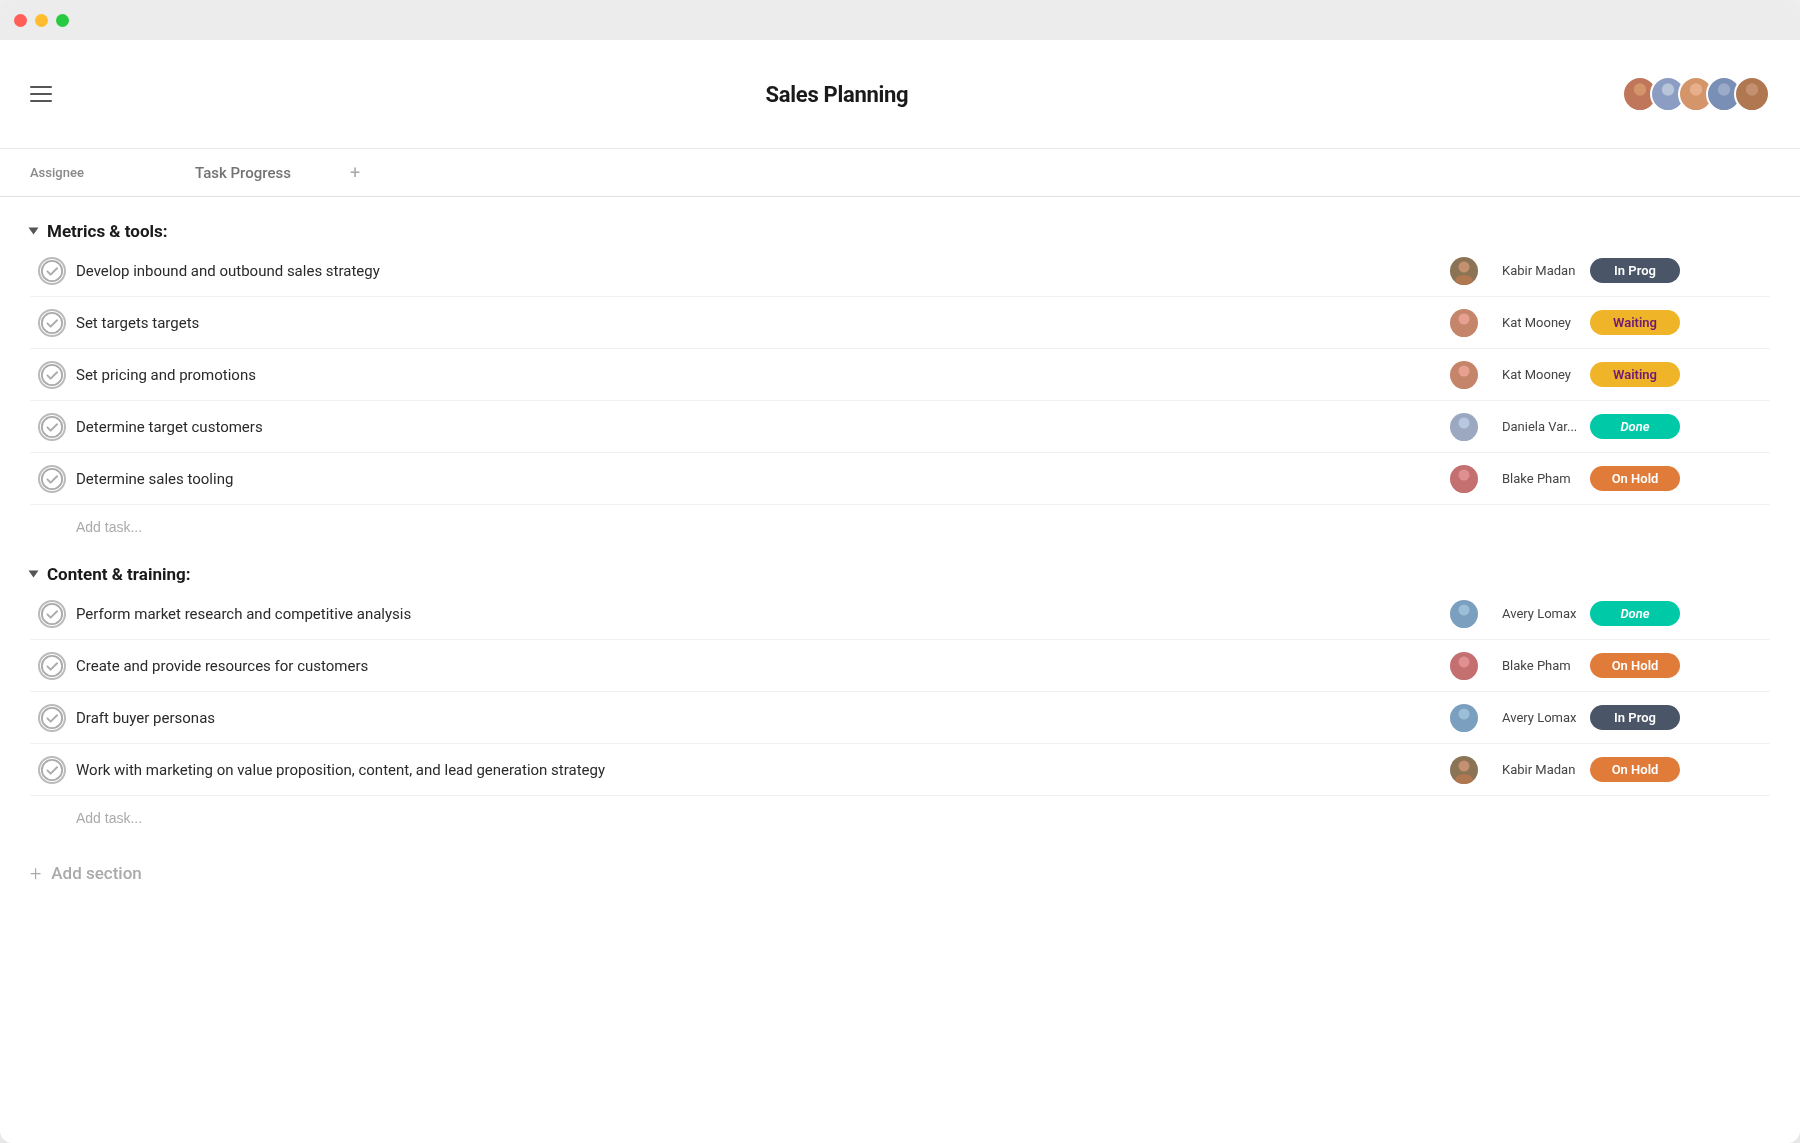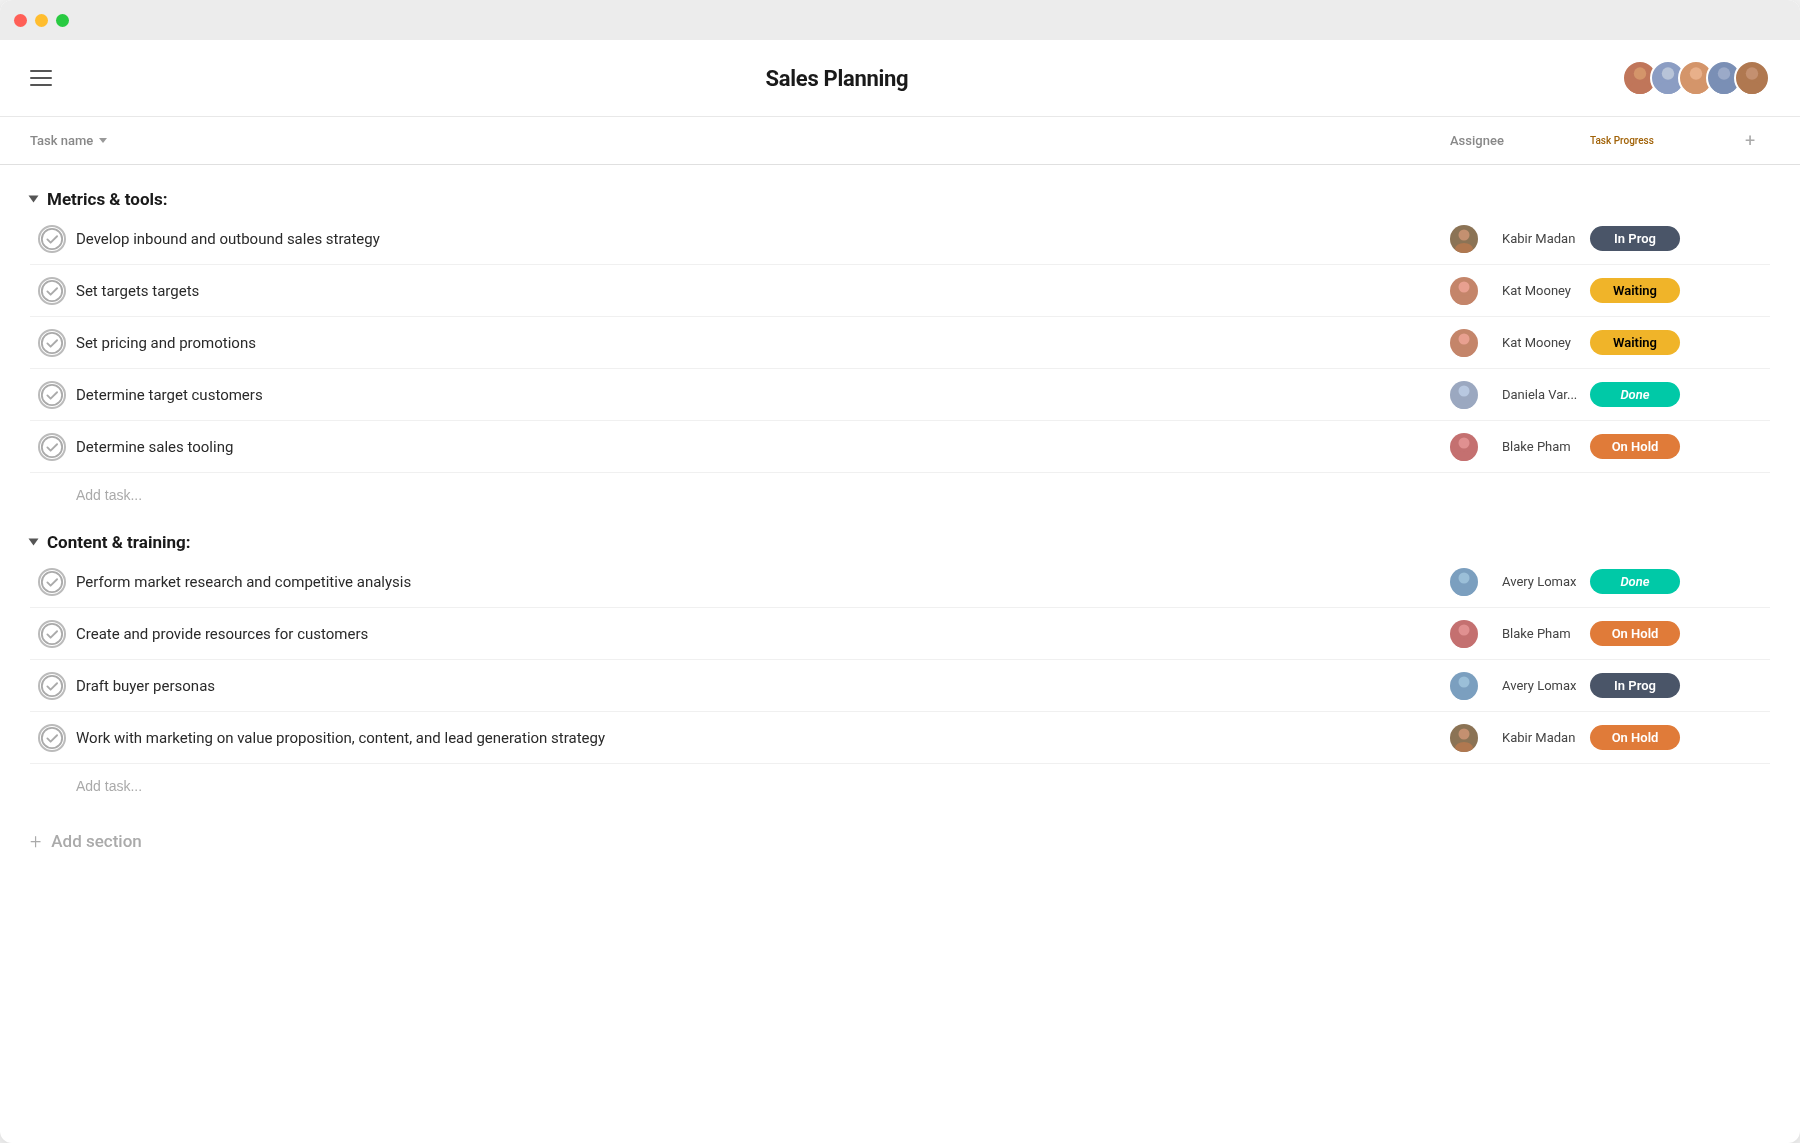--- a/index.html
+++ b/index.html
@@ -31,21 +31,21 @@
       display: inline-block;
     }
     .tl-red { background: #ff5f57; }
     .tl-yellow { background: #ffbd2e; }
     .tl-green { background: #28ca41; }
 
     .app-header {
       display: flex;
       align-items: center;
       justify-content: space-between;
-      padding: 20px 30px;
+      padding: 36px 30px;
       border-bottom: 1px solid #e8e8e8;
       background: #fff;
     }
     .hamburger-icon {
       display: flex;
       flex-direction: column;
       gap: 5px;
       cursor: pointer;
     }
     .hamburger-icon span {
@@ -105,23 +105,24 @@
       gap: 6px;
     }
     .col-assignee {
       width: 140px;
       font-size: 13px;
       color: #888;
       font-weight: 500;
     }
     .col-progress {
       width: 140px;
-      font-size: 10px;
-      color: #a16207;
+      font-size: 15px;
+      color: #737373;
       font-weight: 500;
+      margin-left: 25px;
     }
     .col-add {
       width: 40px;
       display: flex;
       align-items: center;
       justify-content: center;
       color: #aaa;
       font-size: 18px;
       cursor: pointer;
     }
@@ -228,21 +229,21 @@
       justify-content: center;
       border-radius: 20px;
       padding: 5px 16px;
       font-size: 13px;
       font-weight: 600;
       min-width: 90px;
       text-align: center;
       color: #fff;
     }
     .badge-inprog { background: #4a5568; }
-    .badge-waiting { background: #f0b429; color: #000000; }
+    .badge-waiting { background: #f0b429; color: #701a75; }
     .badge-done { background: #00c9a7; font-style: italic; }
     .badge-onhold { background: #e07b39; }
 
     .add-task-row {
       padding: 12px 0 4px 46px;
     }
     .add-task-btn {
       font-size: 14px;
       color: #aaa;
       cursor: pointer;
@@ -328,24 +329,20 @@
       <div class="avatar avatar-5">
         <svg width="36" height="36" viewBox="0 0 36 36">
             <circle cx="18" cy="13" r="7" fill="#c49070"></circle>
             <ellipse cx="18" cy="30" rx="12" ry="8" fill="#b07850"></ellipse>
           </svg>
       </div>
     </div>
   </div>
 
   <div class="table-header">
-    <div class="col-task-name">
-      <span>Task name</span>
-      <span class="chevron-down"></span>
-    </div>
     <div class="col-assignee">Assignee</div>
     <div class="col-progress">Task Progress</div>
     <div class="col-add">+</div>
   </div>
 
   <div class="content">
 
     <div class="section">
       <div class="section-header">
         <span class="section-chevron"></span>

